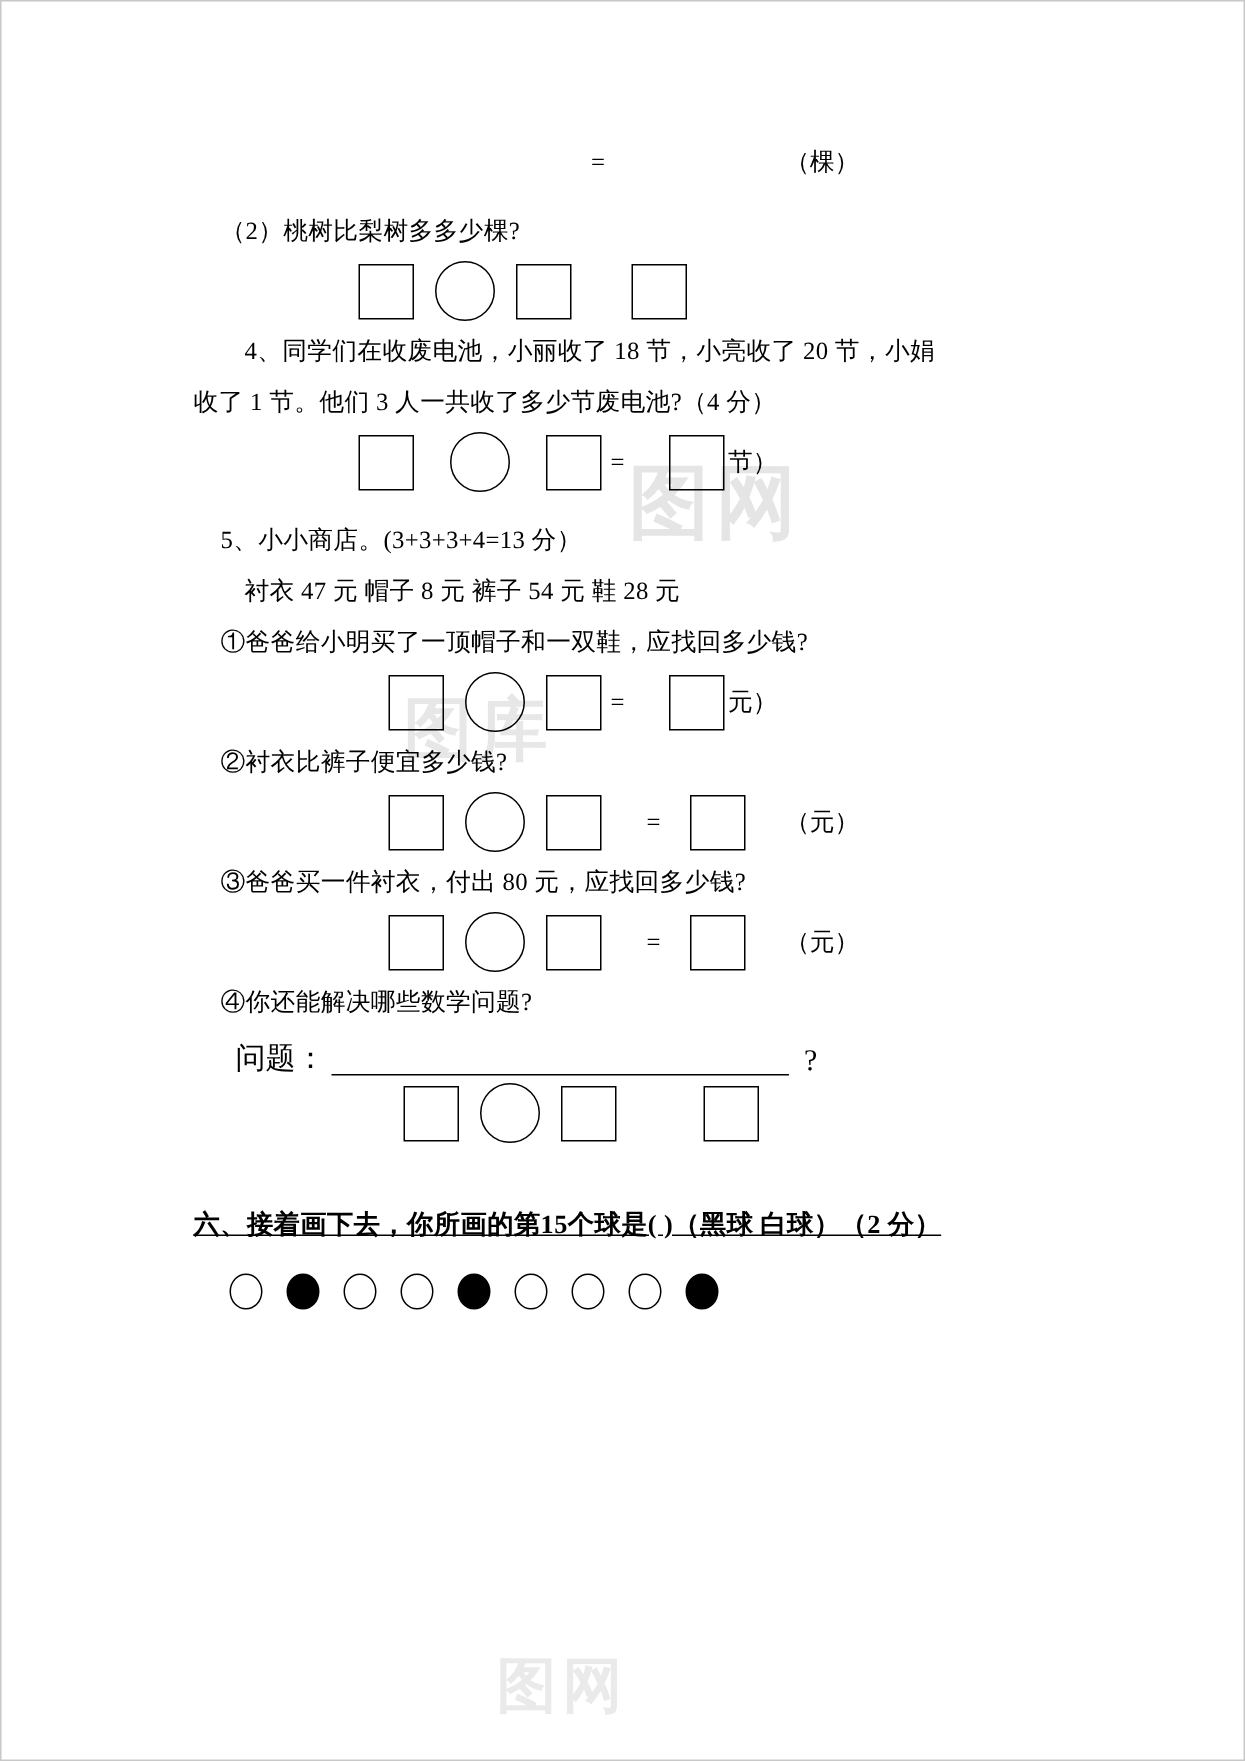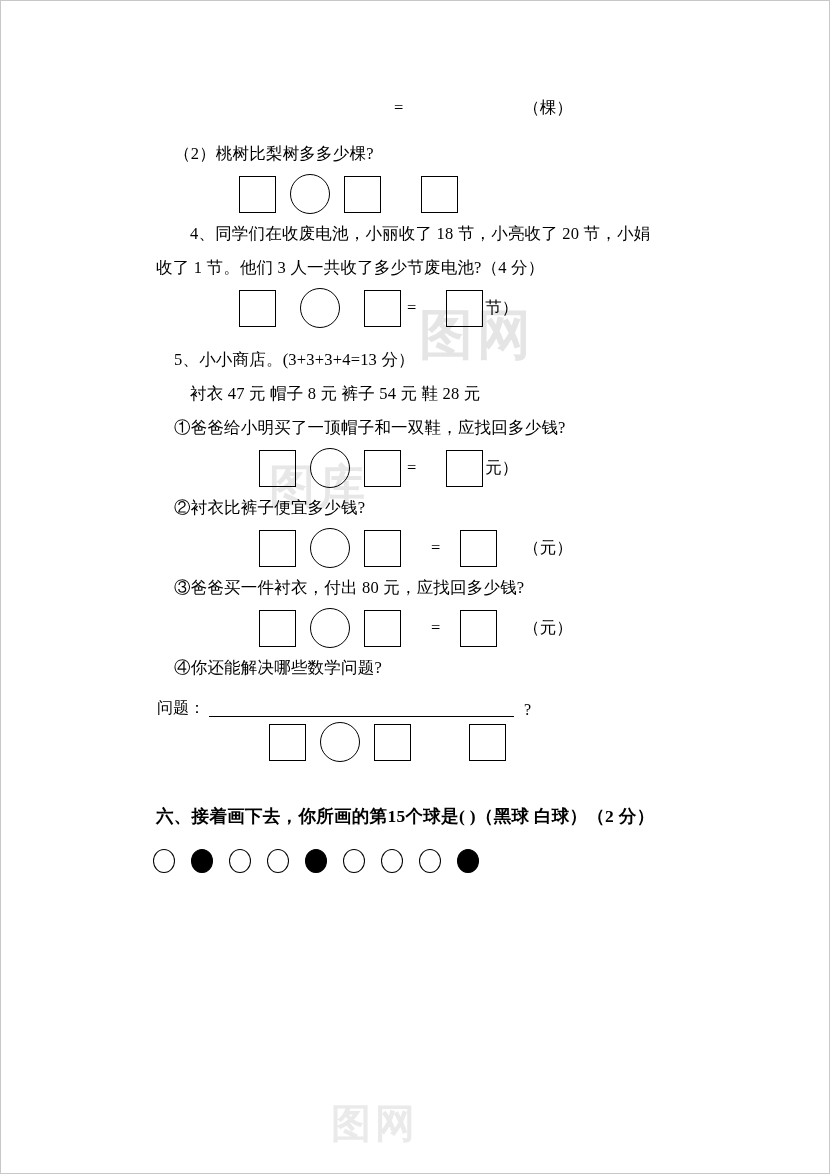--- a/index.html
+++ b/index.html
@@ -28,21 +28,20 @@
     position: absolute;
     left: 128px;
     top: 90px;
     width: 590px;
   }
   .line {
     font-size: 16.5px;
     line-height: 34px;
     letter-spacing: 0.2px;
     white-space: nowrap;
-    margin-left: 27px;
   }
   .indent2 { padding-left: 18px; }
   .indent3 { padding-left: 34px; }
 
   
   .shapes {
     display: flex;
     align-items: center;
     height: 46px;
   }
@@ -83,20 +82,21 @@
     padding-left: 265px;
   }
   .toprow .eq { margin-right: 120px; }
 
   
   .sec {
     font-family: "Liberation Serif", "DejaVu Serif", serif;
     font-weight: bold;
     font-size: 17.5px;
     letter-spacing: 0.3px;
+    text-decoration: underline;
   }
 
   
   .balls {
     display: flex;
     align-items: center;
     padding-left: 24px;
     margin-top: 16px;
   }
   .ball {
@@ -105,21 +105,21 @@
     border: 1.6px solid #000;
     border-radius: 50%;
     margin-right: 16px;
     box-sizing: border-box;
   }
   .ball.filled { background: #000; }
 
   .qline {
     display: flex;
     align-items: flex-end;
-    font-size: 16px;
+    font-size: 20px;
     height: 34px;
     padding-left: 28px;
     text-align: center;
   }
   .blank-line {
     display: inline-block;
     width: 305px;
     border-bottom: 1.2px solid #000;
     height: 20px;
     margin: 0 10px 2px 4px;

